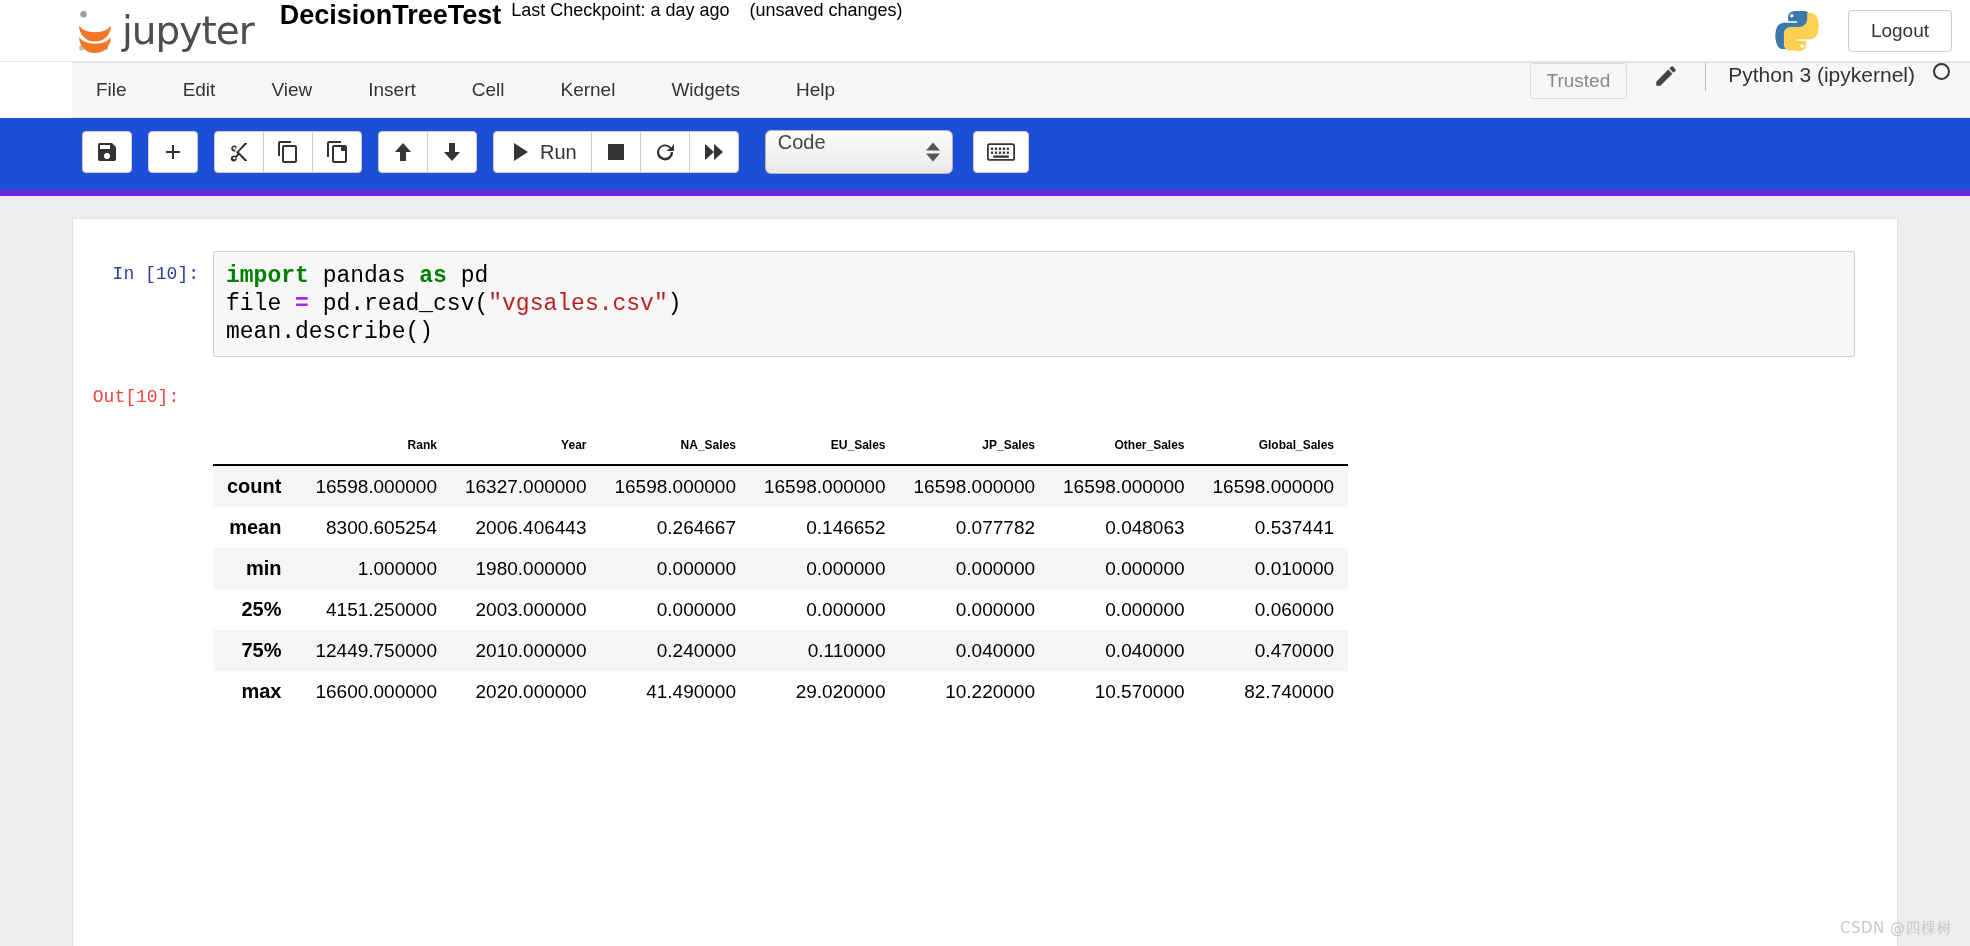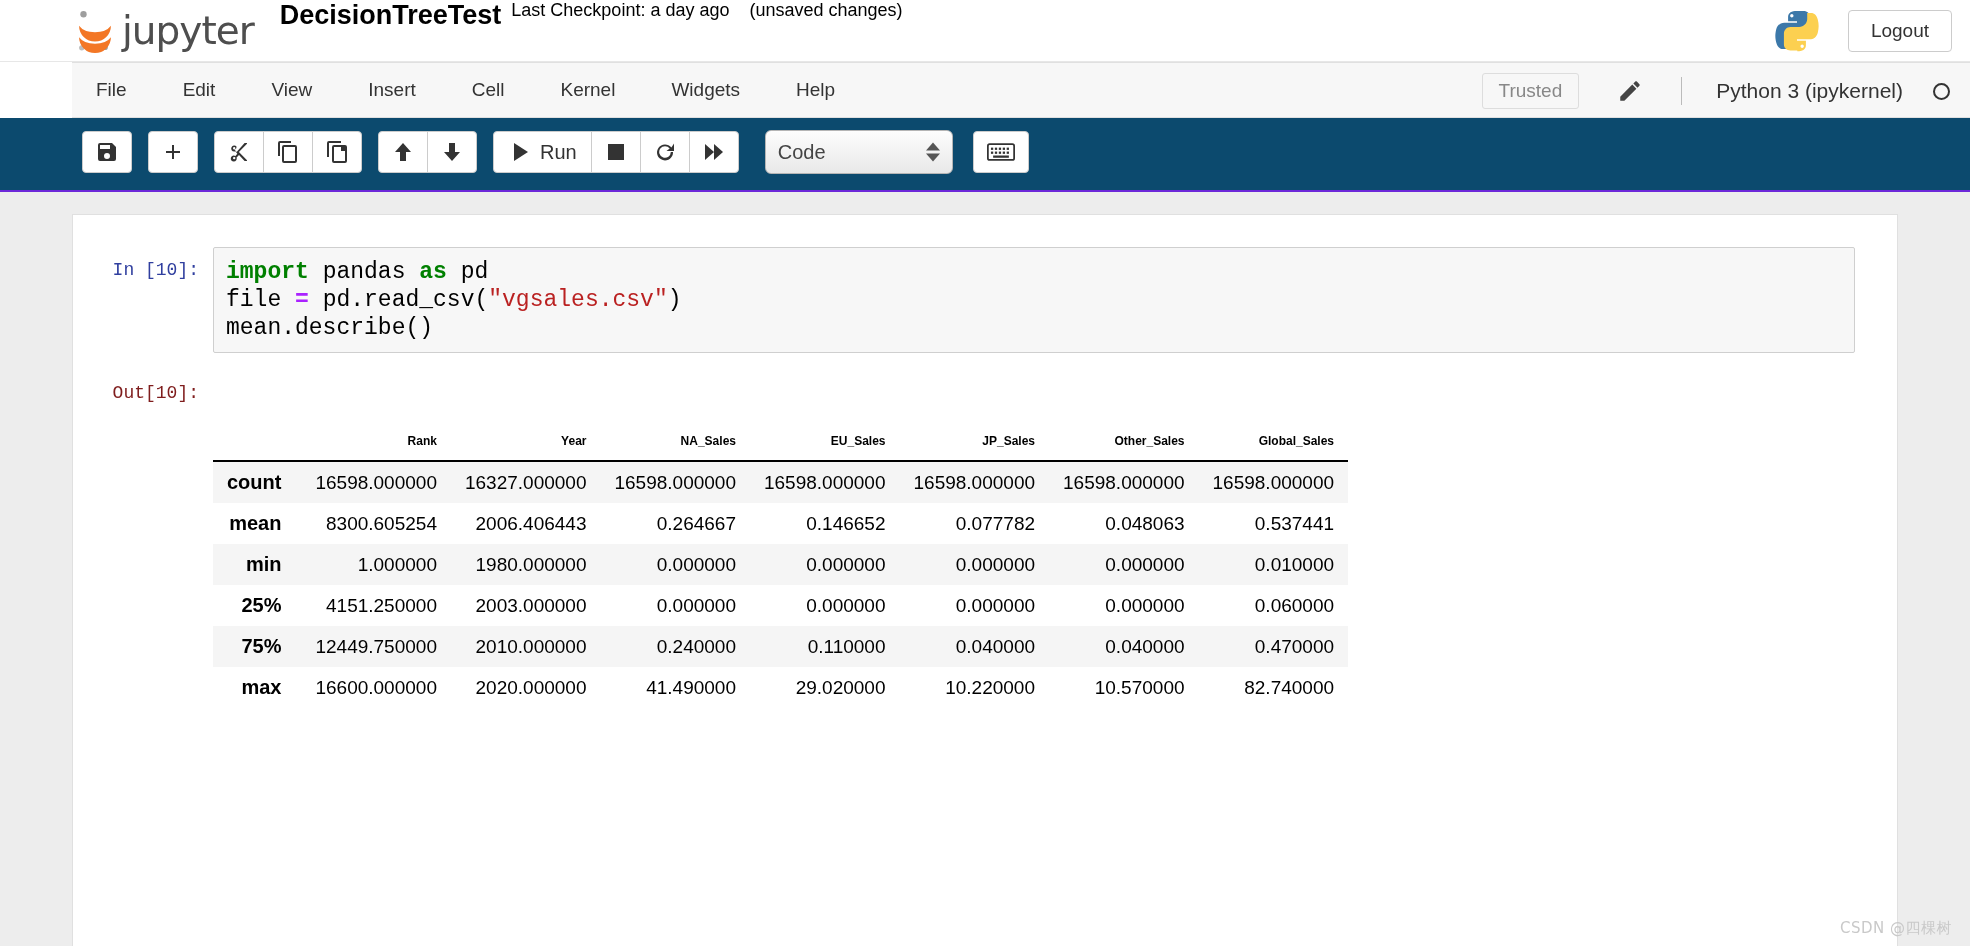--- a/index.html
+++ b/index.html
@@ -89,21 +89,21 @@
     font-size: 19px;
     color: #333;
     padding: 0 28px;
     line-height: 56px;
     cursor: pointer;
     white-space: nowrap;
   }
   .menu-item:first-child { padding-left: 24px; }
   .menubar-right {
     position: absolute; right: 8px; top: 0;
-    height: 56px; display: flex; align-items: center; gap: 16px;
+    height: 56px; display: flex; align-items: flex-start; gap: 4px;
   }
   .trusted-box {
     border: 1px solid #ddd;
     background: #f7f7f7;
     color: #888;
     font-size: 19px;
     padding: 6px 16px;
     border-radius: 3px;
     margin-right: 22px;
   }
@@ -114,23 +114,23 @@
   .kernel-name {
     font-size: 21px; color: #333; margin-right: 14px; white-space: nowrap;
   }
   .kernel-circle {
     width: 17px; height: 17px; border-radius: 50%;
     border: 2px solid #333; margin-right: 12px;
   }
 
   
   .toolbar-outer {
-    background: #0c4a6e;
+    background: #1d4ed8;
     padding: 12px 0 16px 72px;
-    border-bottom: 2px solid #6d28d9;
+    border-bottom: 6px solid #6d28d9;
   }
   .toolbar {
     display: flex; align-items: center; gap: 0;
     padding-left: 10px;
   }
   .btn-group { display: flex; margin-right: 16px; }
   .tbtn {
     width: 50px; height: 42px;
     background: #fff;
     border: 1px solid #ccc;
@@ -143,21 +143,21 @@
   .btn-group .tbtn:only-child  { border-radius: 4px; }
   .tbtn.wide { width: auto; padding: 0 14px; gap: 8px; }
   .tbtn-label { font-size: 20px; color: #333; }
   .tb-ico { width: 24px; height: 24px; display: block; }
 
   .cell-select {
     width: 188px; height: 44px;
     border: 1px solid #b5b5b5;
     border-radius: 6px;
     background: linear-gradient(#fdfdfd, #e8e8e8);
-    display: flex; align-items: center;
+    display: flex; align-items: flex-start;
     padding: 0 12px;
     margin-left: 10px; margin-right: 20px;
     position: relative;
     cursor: pointer;
   }
   .cell-select-label { font-size: 20px; color: #444; }
   .spin {
     position: absolute; right: 12px; top: 50%;
     transform: translateY(-50%);
     display: flex; flex-direction: column; gap: 3px;
@@ -193,21 +193,21 @@
     width: 140px;
     flex: 0 0 140px;
     text-align: right;
     padding-right: 14px;
     font-family: "Liberation Mono", monospace;
     font-size: 18px;
     color: #303f9f;
     padding-top: 13px;
     white-space: nowrap;
   }
-  .prompt.out { color: #7f1d1d; padding-top: 2px; }
+  .prompt.out { color: #ef4444; padding-top: 2px; text-align: center; }
 
   .input-area {
     flex: 1;
     background: #f7f7f7;
     border: 1px solid #cfcfcf;
     border-radius: 2px;
     margin-right: 42px;
     padding: 10px 12px;
   }
   .code {

